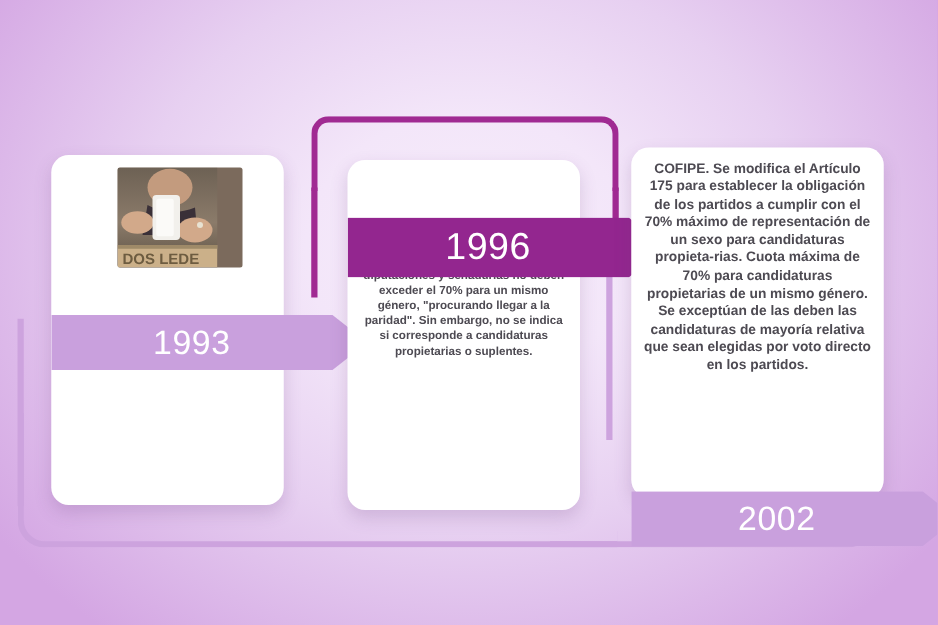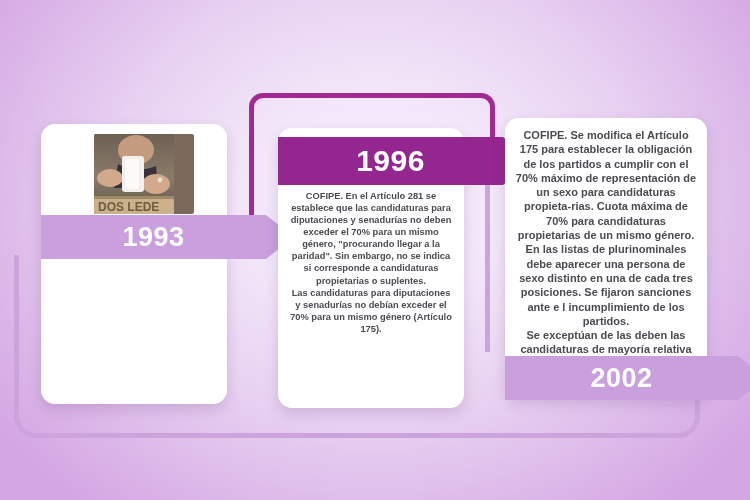--- a/index.html
+++ b/index.html
@@ -68,22 +68,23 @@
   .photo{
     position:absolute;left:53px;top:10px;width:100px;height:80px;
     border-radius:2px;overflow:hidden;
     background:#7b6a5c;
   }
   .photo svg{display:block;}
 
   
   .ribbon{
     position:absolute;display:flex;align-items:center;justify-content:center;
-    color:#fff;font-weight:bold;letter-spacing:.5px;
+    color:#fff;font-weight:normal;letter-spacing:.5px;
     clip-path:polygon(0 0, calc(100% - 28px) 0, 100% 50%, calc(100% - 28px) 100%, 0 100%);
+    margin-top:37px;
   }
   #ribbon1993{
     left:41px;top:215px;width:225px;height:44px;
     background:#c9a0dd;font-size:27px;
     padding-right:28px;
   }
   #ribbon1996{
     left:278px;top:137px;width:225px;height:48px;
     background:#93268f;font-size:30px;
     padding-right:28px;
@@ -144,32 +145,30 @@
 
   </div>
 
   <div class="ribbon" id="ribbon1993">
     <span>1993</span>
   </div>
 
   <div class="card" id="card1996">
     <div class="body-text" id="text1996">
       <p>COFIPE. En el Artículo 281 se establece que las candidaturas para diputaciones y senadurías no deben exceder el 70% para un mismo género, "procurando llegar a la paridad". Sin embargo, no se indica si corresponde a candidaturas propietarias o suplentes.</p>
-      <p>Las candidaturas para diputaciones y senadurías no debían exceder el 70% para un mismo género (Artículo 175).</p>
     </div>
   </div>
 
   <div class="ribbon" id="ribbon1996">
     <span>1996</span>
   </div>
 
   <div class="card" id="card2002">
     <div class="body-text" id="text2002">
       <p>COFIPE. Se modifica el Artículo 175 para establecer la obligación de los partidos a cumplir con el 70% máximo de representación de un sexo para candidaturas propieta-rias. Cuota máxima de 70% para candidaturas propietarias de un mismo género.</p>
-      <p>En las listas de plurinominales debe aparecer una persona de sexo distinto en una de cada tres posiciones. Se fijaron sanciones ante e l incumplimiento de los partidos.</p>
       <p>Se exceptúan de las deben las candidaturas de mayoría relativa que sean elegidas por voto directo en los partidos.</p>
     </div>
   </div>
 
   <div class="ribbon" id="ribbon2002">
     <span>2002</span>
   </div>
 
 </div>
 

